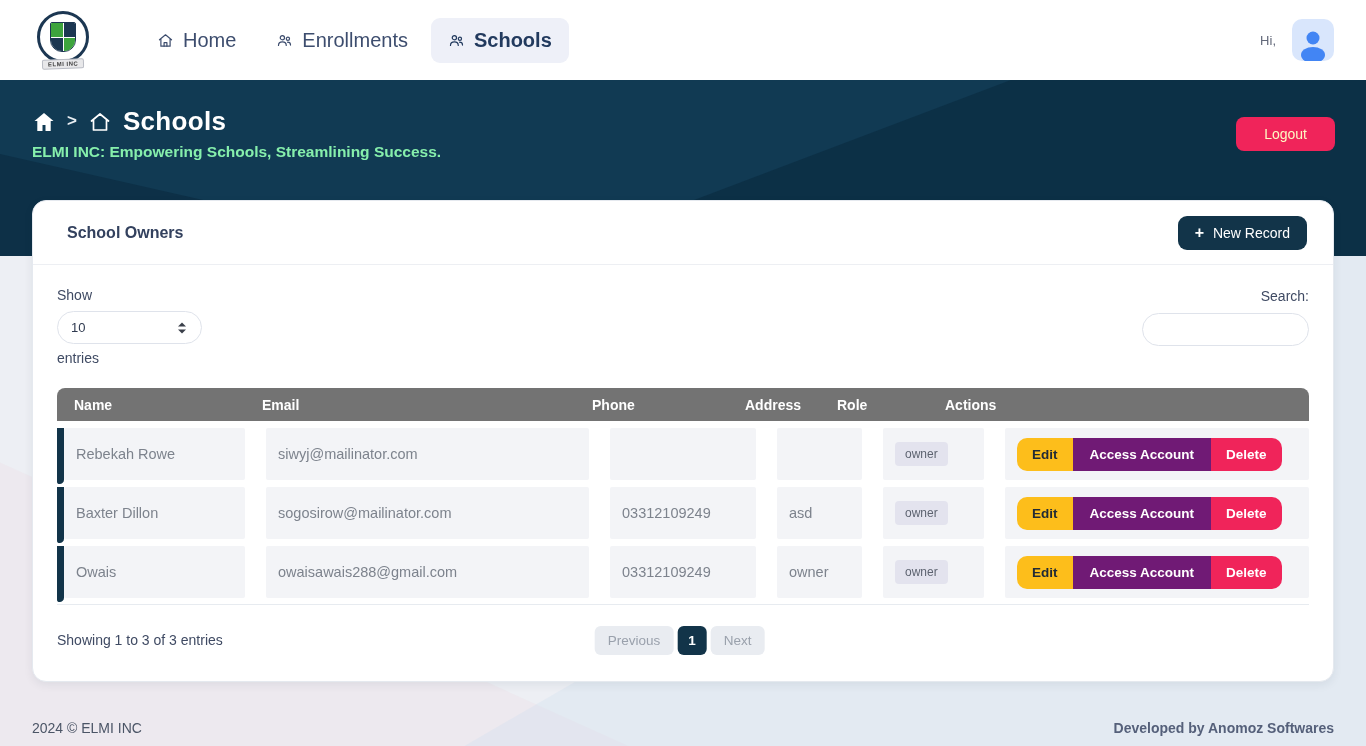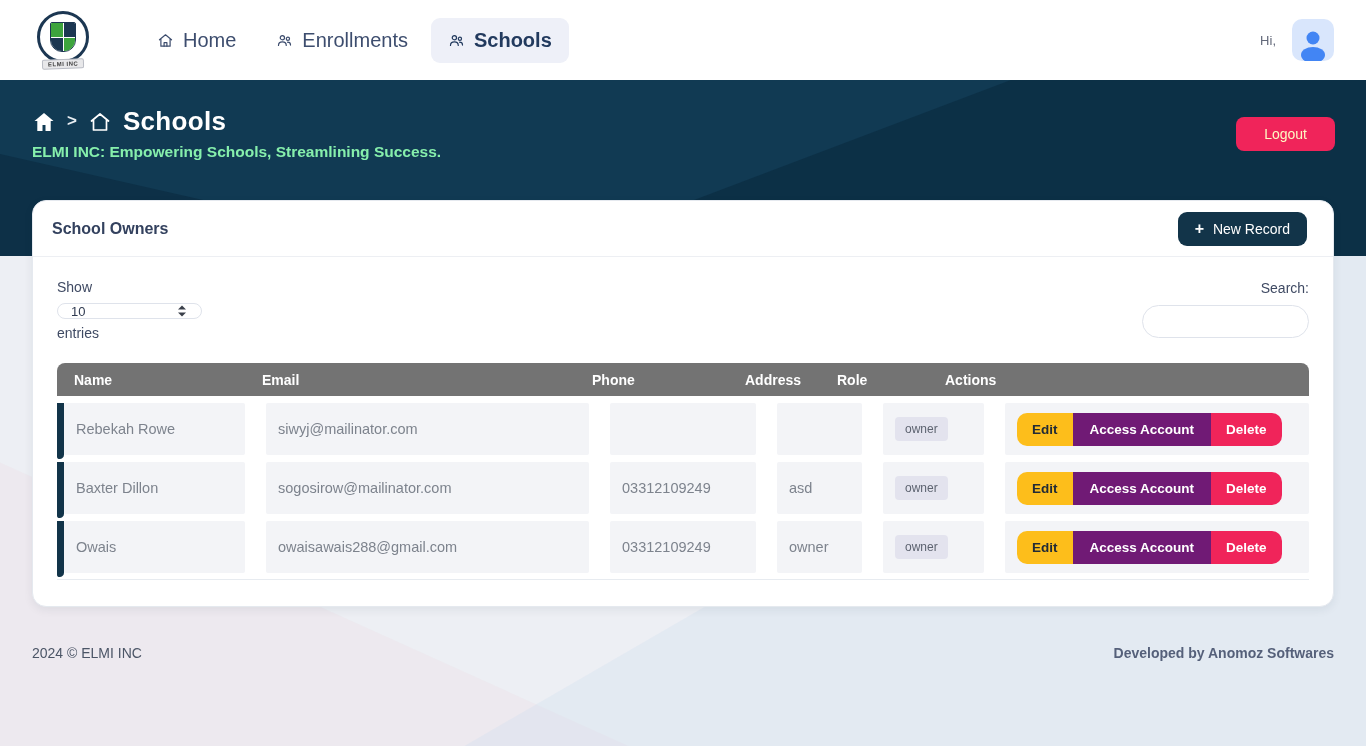--- a/index.html
+++ b/index.html
@@ -78,38 +78,38 @@
     font-family: inherit;
   }
 
   
   .main-wrap { position: relative; z-index: 2; margin: -56px 32px 0; }
   .card {
     background: #fff; border: 1px solid #e5e9ef; border-radius: 14px;
     box-shadow: 0 3px 10px rgba(20,40,60,.07);
   }
   .card-header {
-    height: 56px; display: flex; align-items: center; justify-content: space-between;
-    padding: 0 26px 0 19px; border-bottom: 1px solid #edeff3;
+    height: 64px; display: flex; align-items: center; justify-content: space-between;
+    padding: 0 26px 0 34px; border-bottom: 1px solid #edeff3;
   }
   .card-title { font-size: 16px; font-weight: 700; color: #33415e; }
   .new-record-btn {
     display: flex; align-items: center; gap: 9px;
     background: #123449; color: #fff; border: none; cursor: pointer;
     padding: 9px 17px; border-radius: 9px; font-size: 14px; font-weight: 500;
     font-family: inherit;
   }
   .plus-glyph { font-size: 16px; font-weight: 700; line-height: 1; }
   .card-body { padding: 22px 24px 26px; }
 
   
   .controls { display: flex; justify-content: space-between; margin-bottom: 22px; }
   .ctl-label { font-size: 14px; color: #3f4a63; }
   .length-select {
-    width: 145px; height: 16px; margin: 8px 0 6px;
+    width: 145px; height: 33px; margin: 8px 0 6px;
     border: 1px solid #dfe3eb; border-radius: 17px; background: #fff;
     display: flex; align-items: center; justify-content: space-between;
     padding: 0 13px; font-size: 13px; color: #2f3a50; cursor: pointer;
   }
   .search-box { text-align: right; }
   .search-input {
     display: block; width: 167px; height: 33px; margin-top: 8px;
     border: 1px solid #dfe3eb; border-radius: 17px; outline: none;
     padding: 0 13px; font-size: 13px; font-family: inherit; background: #fff;
   }
@@ -335,20 +335,28 @@
           <div class="tcell">
             <div class="btn-group">
               <button class="act-btn act-edit">Edit</button>
               <button class="act-btn act-access">Access Account</button>
               <button class="act-btn act-delete">Delete</button>
             </div>
           </div>
         </div>
       </div>
 
+      <div class="table-footer">
+        <span class="summary">Showing 1 to 3 of 3 entries</span>
+        <div class="pagination">
+          <button class="page-btn">Previous</button>
+          <button class="page-btn current">1</button>
+          <button class="page-btn">Next</button>
+        </div>
+      </div>
     </div>
   </section>
 </div>
 
 <footer class="page-footer">
   <span class="footer-left">2024  © ELMI INC</span>
   <span class="footer-right">Developed by Anomoz Softwares</span>
 </footer>
 
 </body></html>

